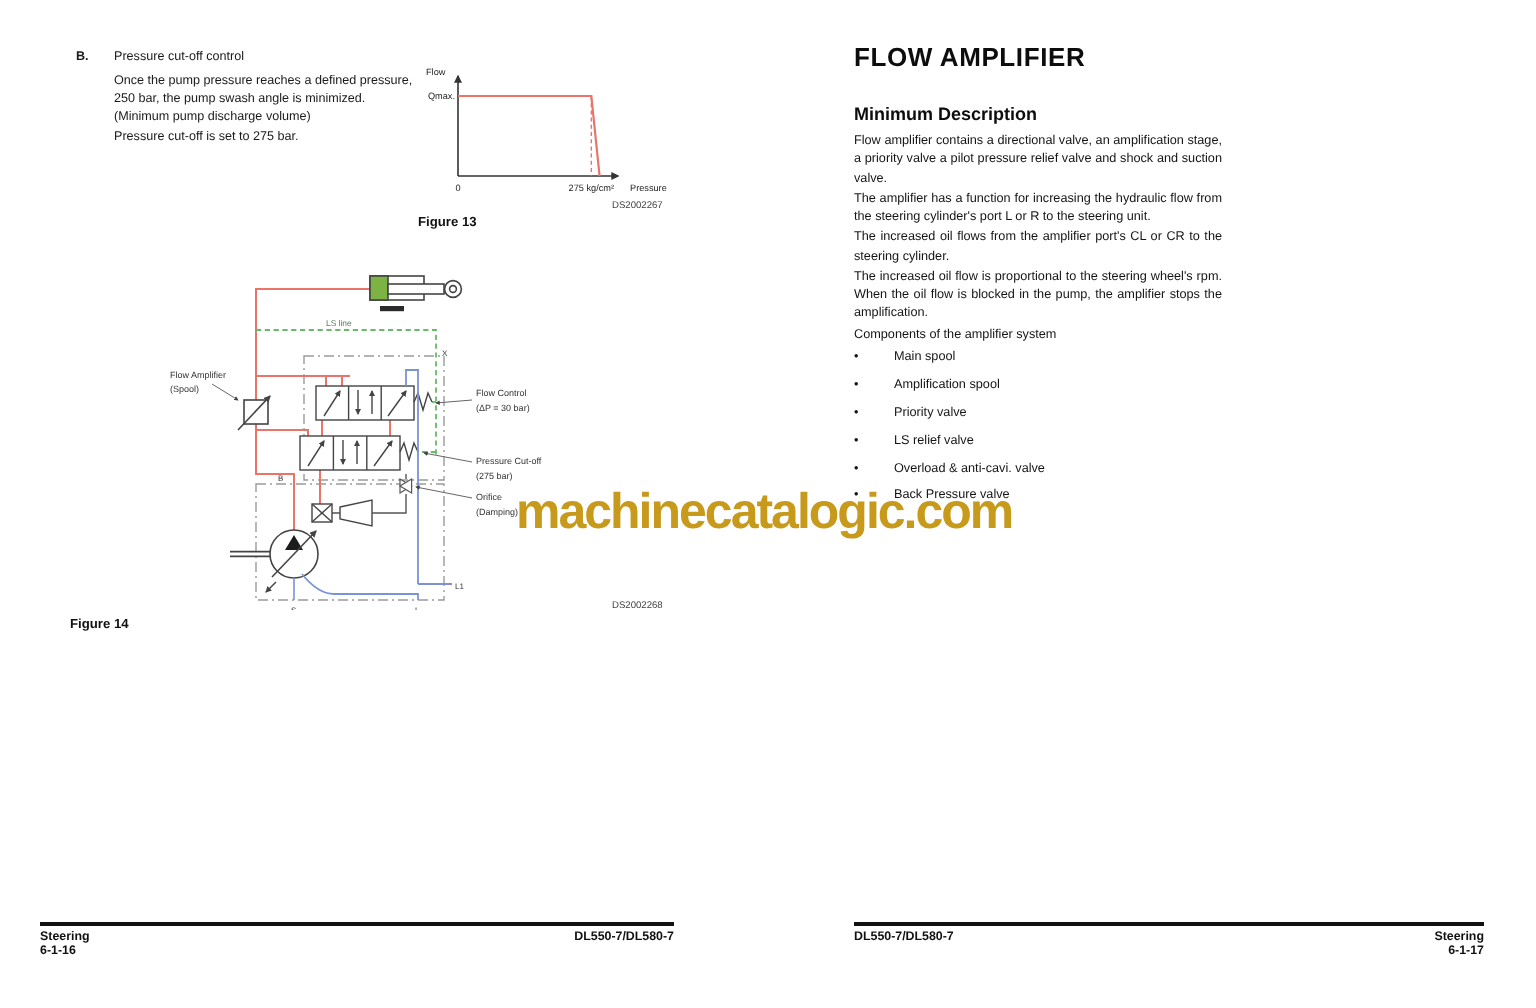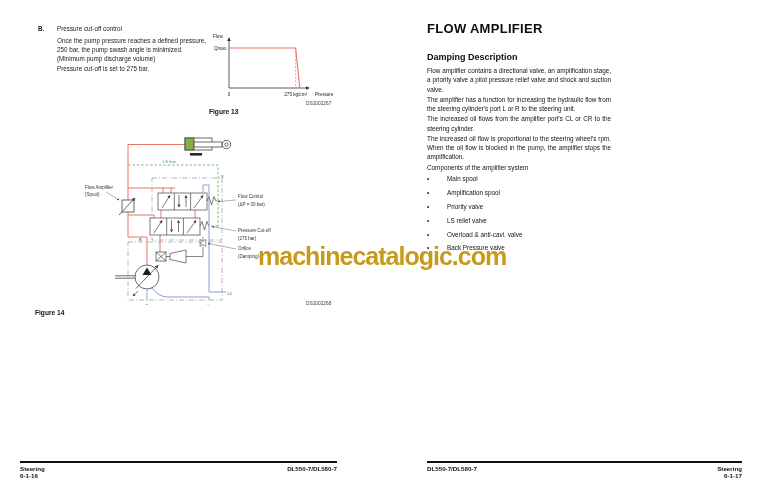--- a/index.html
+++ b/index.html
@@ -179,21 +179,21 @@
     <text x="163" y="132.5" font-size="4.5" fill="#333">(Damping)</text>
     <line x1="161" y1="124" x2="133" y2="118.5" stroke="#666" stroke-width="0.5" marker-end="url(#arrS)"></line>
   </svg>
 
   <div class="abs figcode" style="left:306px;top:301px;">DS2002268</div>
   <div class="abs figcap" style="left:35px;top:309px;">Figure 14</div>
 
   <div id="watermark" class="abs nowrap" style="left: 258px; top: 242px; color: rgb(199, 154, 28);">machinecatalogic.com</div>
 
   <div class="abs rp-title" style="left:427px;top:21px;">FLOW AMPLIFIER</div>
-  <div class="abs rp-h2" style="left:427px;top:52px;">Damping Description</div>
+  <div class="abs rp-h2" style="left:427px;top:52px;">Minimum Description</div>
 
   <div class="abs rp-body" style="left:427px;top:66px;">
     <p>Flow amplifier contains a directional valve, an amplification stage, a priority valve a pilot pressure relief valve and shock and suction valve.</p>
     <p>The amplifier has a function for increasing the hydraulic flow from the steering cylinder's port L or R to the steering unit.</p>
     <p>The increased oil flows from the amplifier port's CL or CR to the steering cylinder.</p>
     <p>The increased oil flow is proportional to the steering wheel's rpm. When the oil flow is blocked in the pump, the amplifier stops the amplification.</p>
     <p class="heading-line">Components of the amplifier system</p>
     <div class="bullets">
       <div class="bullet-row">
           <span class="bullet">•</span>

